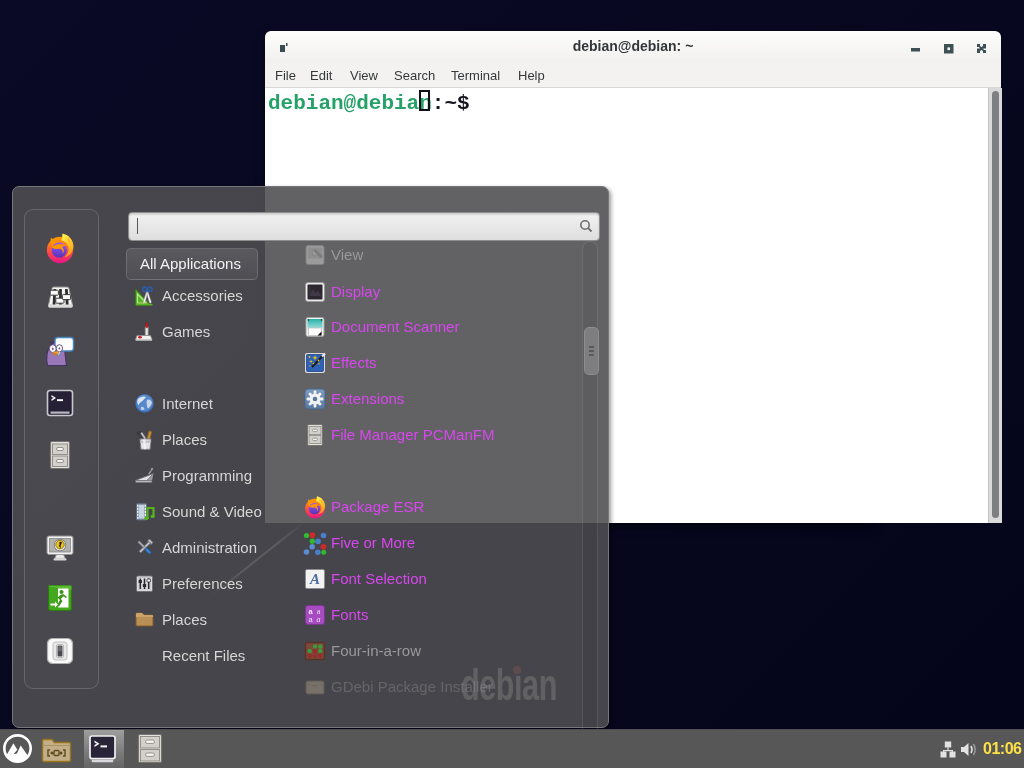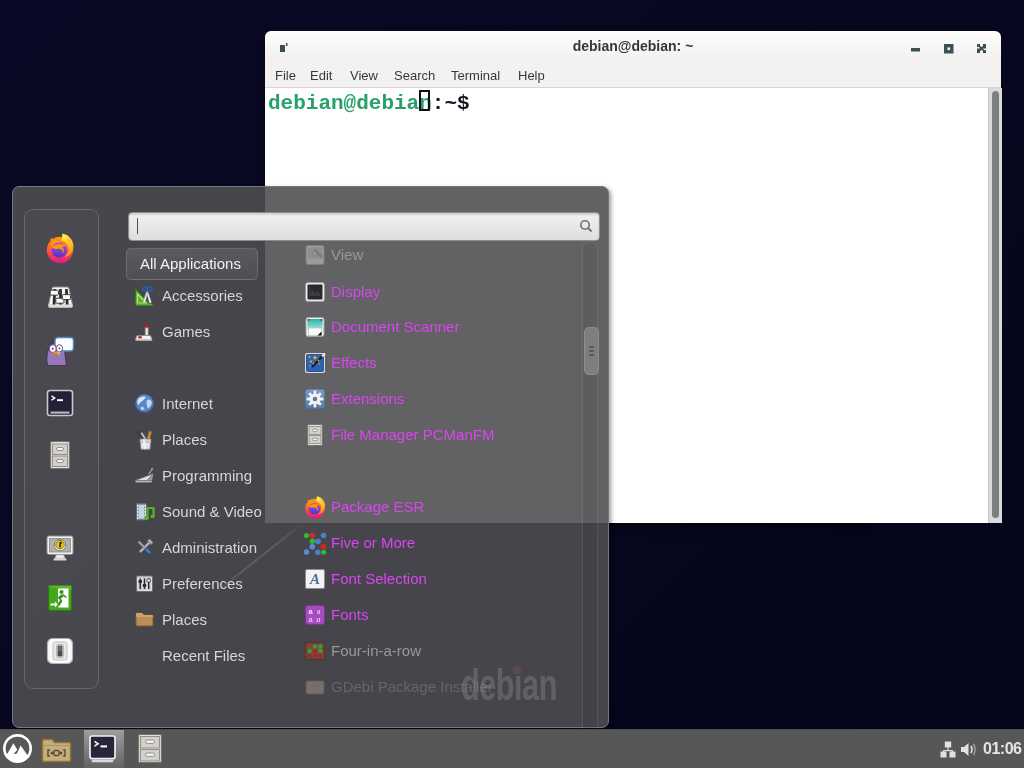--- a/index.html
+++ b/index.html
@@ -63,21 +63,21 @@
     border:1px solid rgba(255,255,255,0.10);border-radius:8px;background:rgba(0,0,0,0.05);}
   #sbthumb{position:absolute;left:0.5px;top:85px;width:13px;height:46px;border-radius:5px;
     background:#7e7e80;border:0.5px solid #8e8e90;}
   #sbthumb span{position:absolute;left:4px;width:5px;height:1.6px;background:#59595b;}
   #sbthumb span:nth-child(1){top:18px}
   #sbthumb span:nth-child(2){top:22px}
   #sbthumb span:nth-child(3){top:26px}
   
   #taskbar{position:absolute;left:0;top:729px;width:1024px;height:39px;background:#575757;border-top:1px solid #4e4e4e;}
   #taskbtn{position:absolute;left:84px;top:0;width:40px;height:39px;background:linear-gradient(#9e9e9e,#6a6a6a 85%,#636363);}
-  #clock{position:absolute;left:983px;top:10px;font-size:16px;font-weight:bold;color:#e5e5e5;letter-spacing:-0.5px;}
+  #clock{position:absolute;left:983px;top:10px;font-size:16px;font-weight:bold;color:#fde047;letter-spacing:-0.5px;}
 </style>
 </head>
 <body>
 <div id="wall">
   <div id="streak"></div>
   <div id="wmark">debian</div>
   <div id="wdot"></div>
 </div>
 
 <div id="term">

